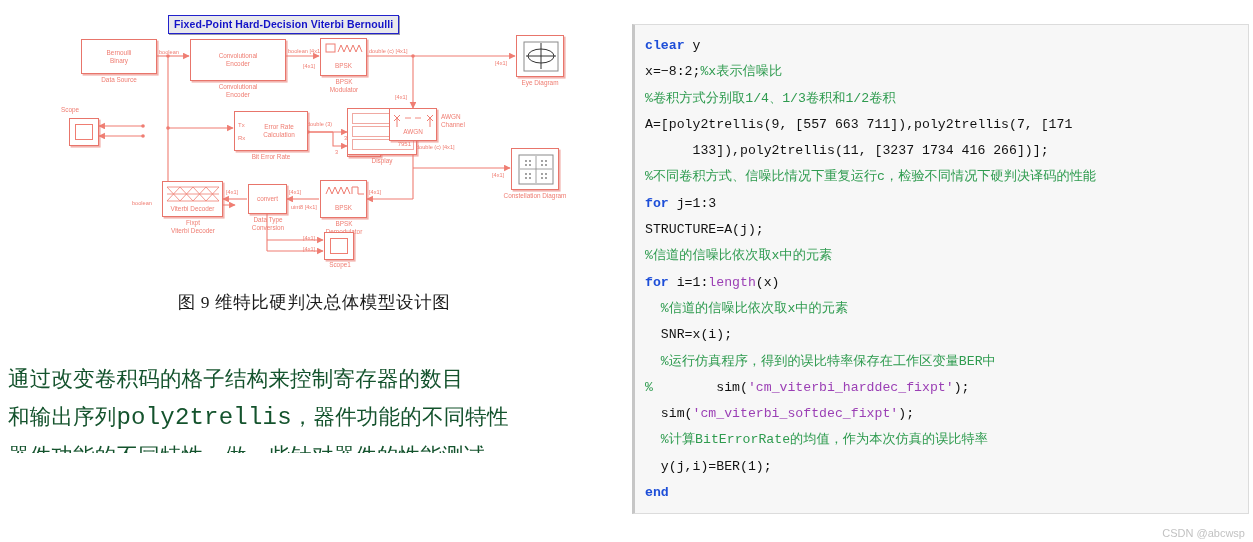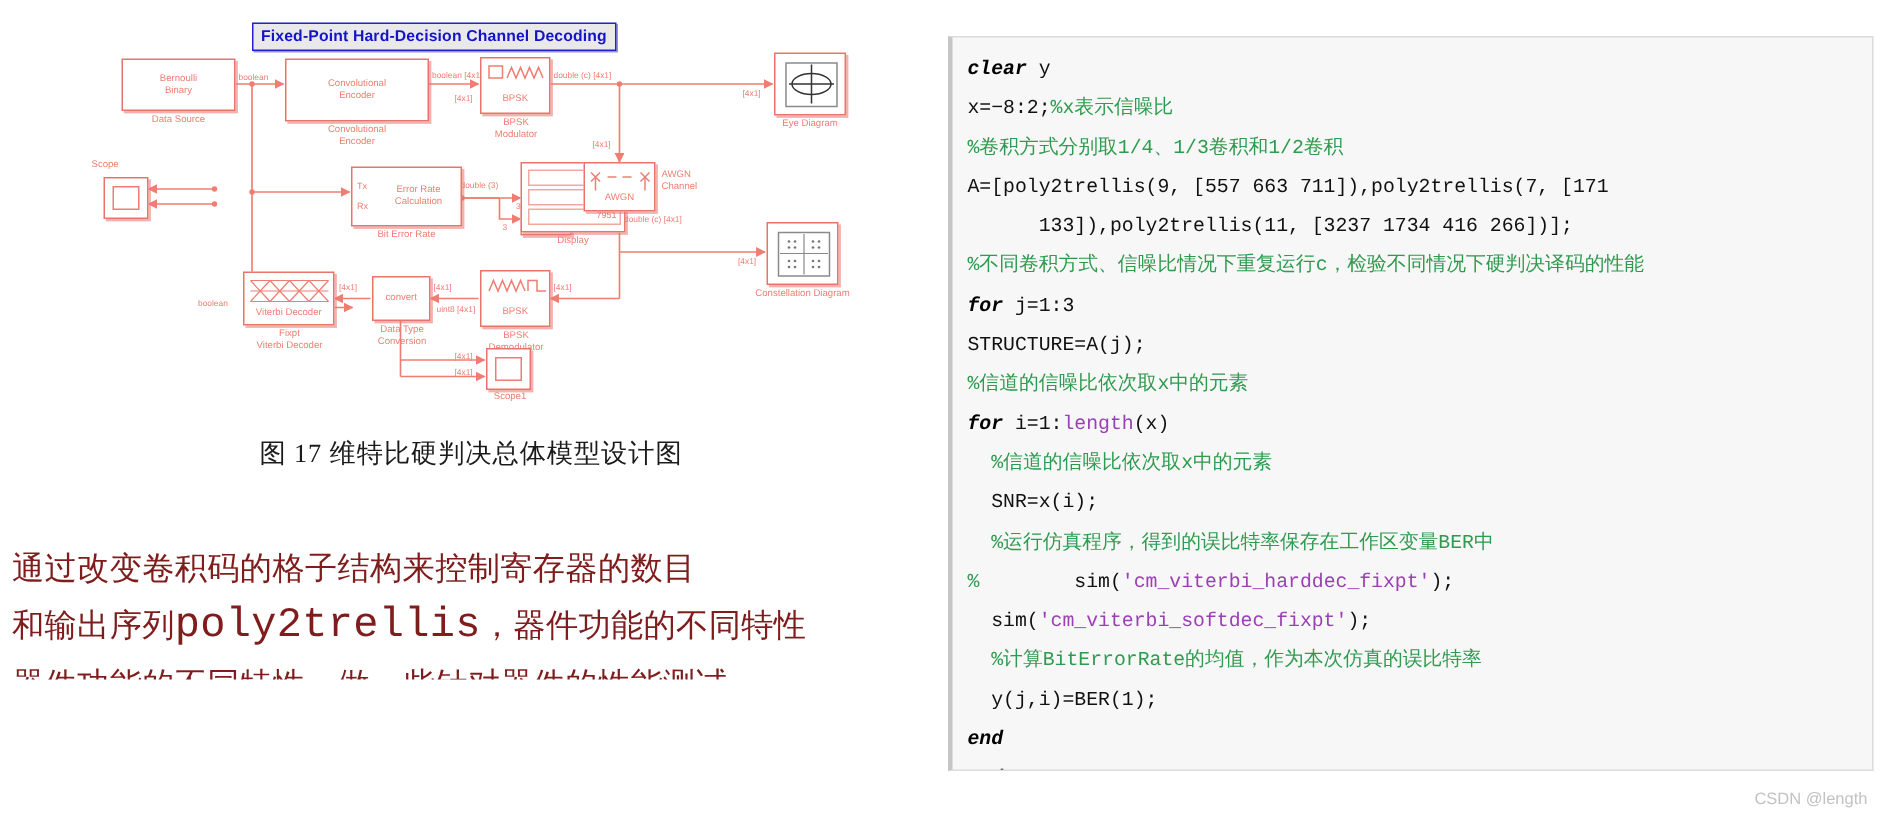--- a/index.html
+++ b/index.html
@@ -98,46 +98,46 @@
     font-size:17.5px;
     color:#1b1b1b;
     letter-spacing:0.6px;
   }
 
   #body-text {
     position:absolute; left:8px; top:360px; width:620px;
     font-family:"Liberation Serif", serif;
     font-size:21.5px;
     line-height:38px;
-    color:#7f1d1d;
+    color:#14532d;
     letter-spacing:0.2px;
   }
   #body-text .ital { font-family:"Liberation Serif", serif; font-style:italic; }
-  #body-text .mono { font-family:"Liberation Mono", monospace; font-size:28px; }
+  #body-text .mono { font-family:"Liberation Mono", monospace; font-size:24px; }
   #body-text .clipline { overflow:hidden; height:16px; display:block; }
 
   
   #code-panel {
     position:absolute; left:632px; top:24px;
     width:617px; height:490px;
     background:#f7f7f7;
     border:1px solid #dcdcdc;
     border-left:3px solid #c6c6c6;
     padding:8px 6px 6px 10px;
     overflow:hidden;
   }
   #code-lines {
     font-family:"Liberation Mono", monospace;
     font-size:13.2px;
     line-height:26.3px;
     white-space:pre;
     color:#000000;
   }
   .cl { white-space:pre; }
-  .kw  { color:#000000; font-weight:bold;font-style:italic; }
+  .kw  { color:#1d4ed8; font-weight:bold; }
   .cmt { color:#2e9b4f; }
   .str { color:#9b3fb5; }
   .pln { color:#111111; }
 
   #watermark {
     position:absolute; right:8px; bottom:3px;
     color:#c2c2c2;
     font-family:"Liberation Sans", sans-serif;
     font-size:11px;
   }
@@ -200,21 +200,21 @@
           <path d="M88,118 L88,118"></path>
 
           <path d="M212,191 L212,232"></path>
           <circle cx="212" cy="191" r="1.8" fill="#ef7d72" stroke="none"></circle>
           <path d="M212,232 L268,232" marker-end="url(#ar)"></path>
           <path d="M212,243 L268,243" marker-end="url(#ar)"></path>
           <path d="M212,232 L212,243"></path>
         </g>
       </svg>
 
-      <div class="banner" style="left:113px; top:7px;">Fixed-Point Hard-Decision Channel Decoding</div>
+      <div class="banner" style="left:113px; top:7px;">Fixed-Point Hard-Decision Viterbi Bernoulli</div>
 
       <div class="blk" style="left:26px; top:31px; width:76px; height:35px;">
         <div class="blabel">Bernoulli
 Binary</div>
       </div>
       <div class="undercap" style="left:26px; top:68px; width:76px;">Data Source</div>
       <div class="sigtag" style="left:104px; top:41px;">boolean</div>
 
       <div class="blk" style="left:135px; top:31px; width:96px; height:42px;">
         <div class="blabel">Convolutional
@@ -349,27 +349,27 @@
 
       <div class="blk" style="left:269px; top:224px; width:30px; height:28px;">
         <div class="scope-inner" style="left:5px; top:5px; width:18px; height:16px;"></div>
       </div>
       <div class="undercap" style="left:264px; top:253px; width:42px;">Scope1</div>
       <div class="sigtag" style="left:248px; top:227px;">[4x1]</div>
       <div class="sigtag" style="left:248px; top:238px;">[4x1]</div>
 
     </div>
 
-    <div id="fig-caption">图 17 维特比硬判决总体模型设计图</div>
+    <div id="fig-caption">图 9 维特比硬判决总体模型设计图</div>
 
     <div id="body-text">
       <div>通过改变卷积码的格子结构来控制寄存器的数目</div>
       <div><span>和输出序列</span><span class="mono">poly2trellis</span><span>，器件功能的不同特性</span></div>
       <div class="clipline">器件功能的不同特性，做一些针对器件的性能测试</div>
     </div>
   </div>
 
   <div id="code-panel">
     <div id="code-lines"><div class="cl"><span class="kw">clear </span><span class="pln">y</span></div><div class="cl"><span class="pln">x=−8:2;</span><span class="cmt">%x表示信噪比</span></div><div class="cl"><span class="cmt">%卷积方式分别取1/4、1/3卷积和1/2卷积</span></div><div class="cl"><span class="pln">A=[poly2trellis(9, [557 663 711]),poly2trellis(7, [171</span></div><div class="cl"><span class="pln">      133]),poly2trellis(11, [3237 1734 416 266])];</span></div><div class="cl"><span class="cmt">%不同卷积方式、信噪比情况下重复运行c，检验不同情况下硬判决译码的性能</span></div><div class="cl"><span class="kw">for </span><span class="pln">j=1:3</span></div><div class="cl"><span class="pln">STRUCTURE=A(j);</span></div><div class="cl"><span class="cmt">%信道的信噪比依次取x中的元素</span></div><div class="cl"><span class="kw">for </span><span class="pln">i=1:</span><span class="str">length</span><span class="pln">(x)</span></div><div class="cl"><span class="cmt">  %信道的信噪比依次取x中的元素</span></div><div class="cl"><span class="pln">  SNR=x(i);</span></div><div class="cl"><span class="cmt">  %运行仿真程序，得到的误比特率保存在工作区变量BER中</span></div><div class="cl"><span class="cmt">%        </span><span class="pln">sim(</span><span class="str">'cm_viterbi_harddec_fixpt'</span><span class="pln">);</span></div><div class="cl"><span class="pln">  sim(</span><span class="str">'cm_viterbi_softdec_fixpt'</span><span class="pln">);</span></div><div class="cl"><span class="cmt">  %计算BitErrorRate的均值，作为本次仿真的误比特率</span></div><div class="cl"><span class="pln">  y(j,i)=BER(1);</span></div><div class="cl"><span class="kw">end</span></div><div class="cl"><span class="kw">end</span></div></div>
   </div>
 
-  <div id="watermark">CSDN @length</div>
+  <div id="watermark">CSDN @abcwsp</div>
 </div>
 
 </body></html>

